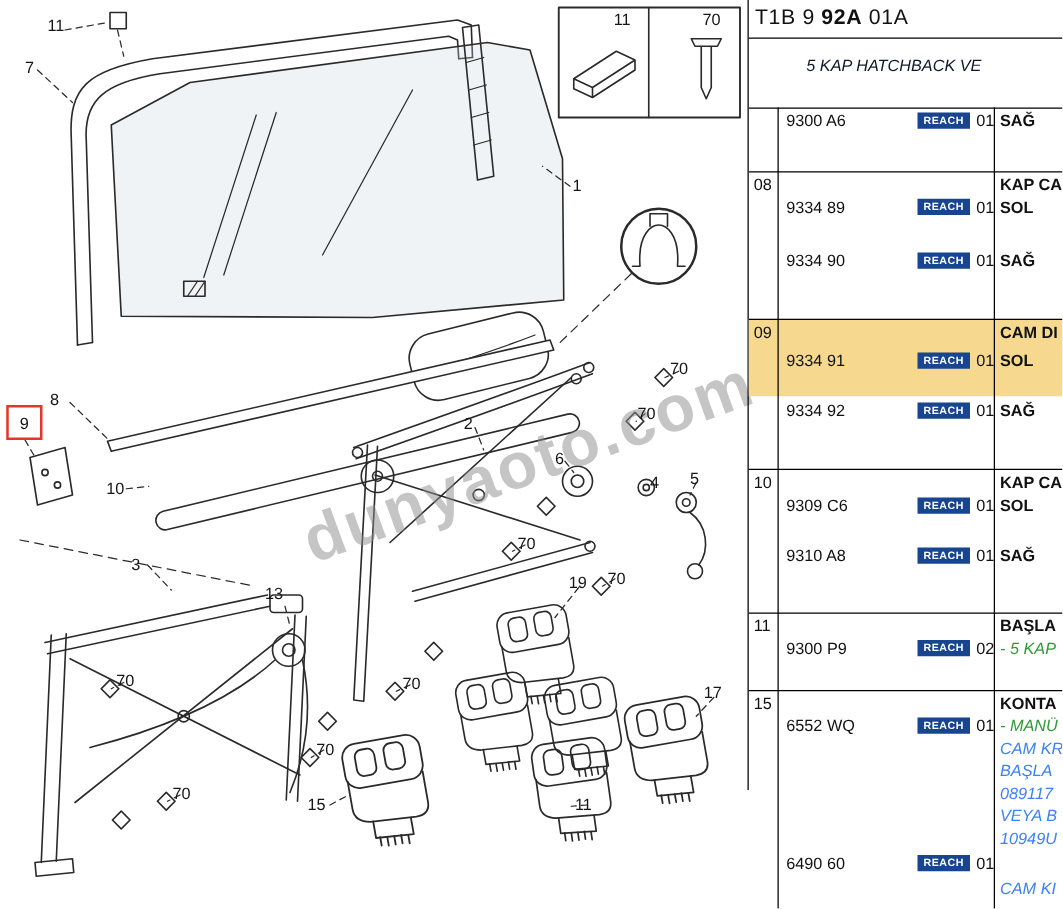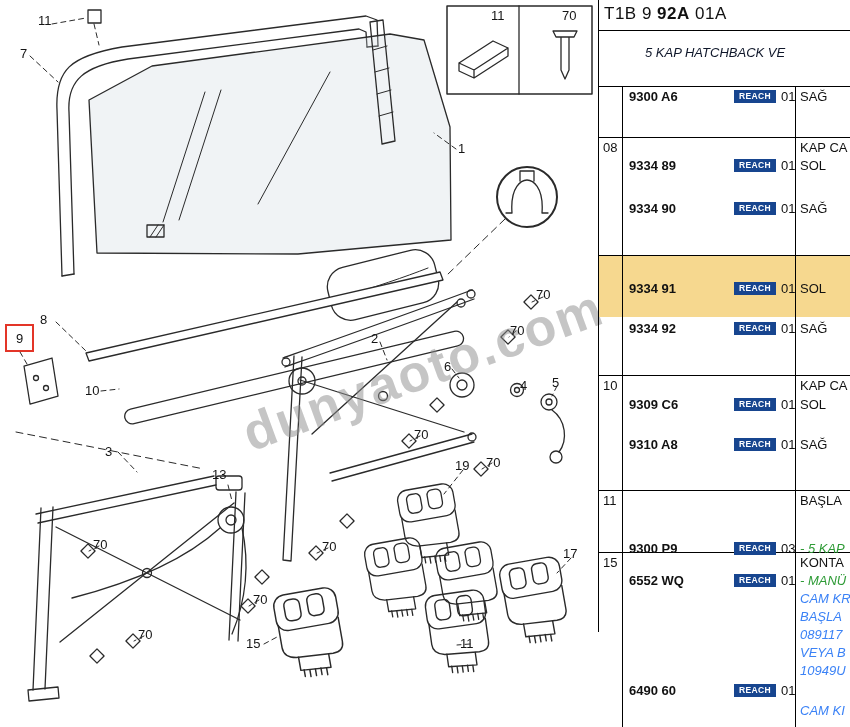--- a/index.html
+++ b/index.html
@@ -24,25 +24,25 @@
   #table-panel{position:absolute;left:598px;top:0;width:252px;height:632px;border-left:1px solid #000;
                font-size:13px;}
   .hline{position:absolute;left:0;right:0;border-top:1px solid #000;}
   .vline{position:absolute;border-left:1px solid #000;}
   #hl-row{position:absolute;left:0;right:0;top:255px;height:62px;background:#f6d88f;}
   .ttitle{position:absolute;left:5px;top:4px;font-size:17px;letter-spacing:.5px;}
   .ttitle .tb{font-weight:bold;}
   .subtitle{position:absolute;left:46px;top:45px;font-style:italic;color:#0f172a;font-size:13px;}
   .trow{position:absolute;left:0;right:0;height:18px;}
   .num{position:absolute;left:4px;}
-  .part{position:absolute;left:30px;font-weight:bold;}
+  .part{position:absolute;left:30px;font-weight:normal;}
   .reach{position:absolute;left:135px;top:1px;width:42px;height:13px;background:#17458f;color:#fff;
          font-size:8.5px;font-weight:bold;text-align:center;line-height:13px;letter-spacing:.4px;}
   .qty{position:absolute;left:182px;}
-  .desc{position:absolute;left:201px;font-weight:normal;white-space:nowrap;}
+  .desc{position:absolute;left:201px;font-weight:bold;white-space:nowrap;}
   .gdesc{position:absolute;left:201px;font-style:italic;color:#2e9b36;white-space:nowrap;}
   .gnote{position:absolute;left:201px;font-size:13px;font-style:italic;color:#3b82f6;white-space:nowrap;}
 </style>
 </head>
 <body>
 
 <div id="stage">
 
   <div id="diagram">
     <svg width="598" height="727" viewBox="0 0 598 727">
@@ -251,20 +251,24 @@
       <span class="qty">01</span>
       <span class="desc">SOL</span>
     </div>
     <div class="trow" style="top:201px">
       <span class="part">9334 90</span>
       <span class="reach">REACH</span>
       <span class="qty">01</span>
       <span class="desc">SAĞ</span>
     </div>
 
+    <div class="trow" style="top:258px">
+      <span class="num">09</span>
+      <span class="desc">CAM DI</span>
+    </div>
     <div class="trow" style="top:281px">
       <span class="part">9334 91</span>
       <span class="reach">REACH</span>
       <span class="qty">01</span>
       <span class="desc">SOL</span>
     </div>
     <div class="trow" style="top:321px">
       <span class="part">9334 92</span>
       <span class="reach">REACH</span>
       <span class="qty">01</span>
@@ -285,24 +289,24 @@
       <span class="part">9310 A8</span>
       <span class="reach">REACH</span>
       <span class="qty">01</span>
       <span class="desc">SAĞ</span>
     </div>
 
     <div class="trow" style="top:493px">
       <span class="num">11</span>
       <span class="desc">BAŞLA</span>
     </div>
-    <div class="trow" style="top:541px">
+    <div class="trow" style="top:511px">
       <span class="part">9300 P9</span>
       <span class="reach">REACH</span>
-      <span class="qty">03</span>
+      <span class="qty">02</span>
       <span class="gdesc">- 5 KAP</span>
     </div>
 
     <div class="trow" style="top:555px">
       <span class="num">15</span>
       <span class="desc">KONTA</span>
     </div>
     <div class="trow" style="top:573px">
       <span class="part">6552 WQ</span>
       <span class="reach">REACH</span>

